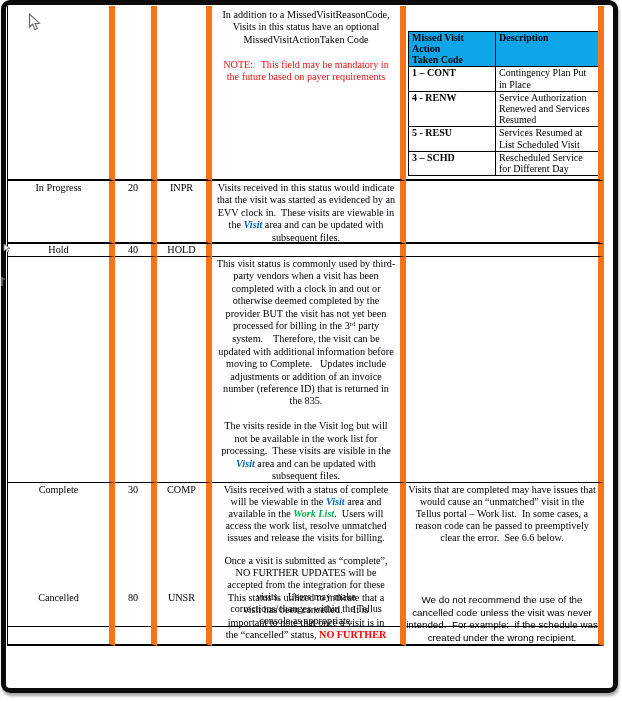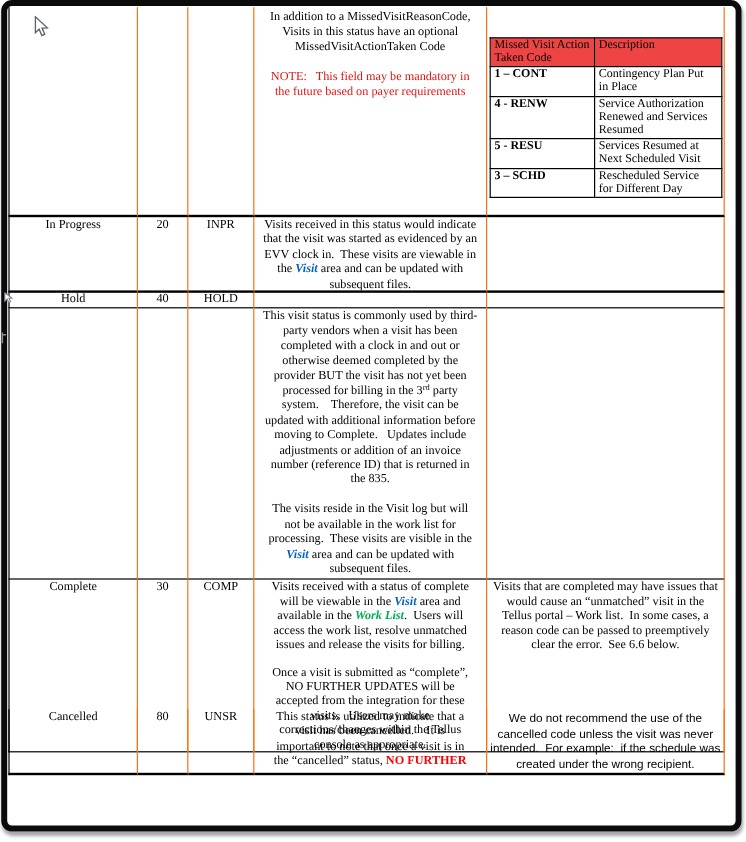--- a/index.html
+++ b/index.html
@@ -5,21 +5,21 @@
   html,body{margin:0;padding:0;background:#fff;}
   body{width:622px;height:702px;position:relative;overflow:hidden;
        font-family:"Liberation Serif",serif;color:#000;}
 
   
   .frame{position:absolute;left:1px;top:0;width:617px;height:693px;
          border:5px solid #0b0b0b;border-radius:9px;box-sizing:border-box;
          box-shadow:1px 3px 3px rgba(0,0,0,.35);pointer-events:none;z-index:50;}
 
   
-  .cell{position:absolute;box-sizing:border-box;border-right:1px solid #f97316;
+  .cell{position:absolute;box-sizing:border-box;border-right:6px solid #f97316;
         text-align:center;font-size:10.2px;line-height:12.4px;
         white-space:pre-wrap;overflow:hidden;padding-top:1px;}
   .bl{border-left:1px solid #000;}
   .bb1{border-bottom:1px solid #000;}
   .bb2{border-bottom:2px solid #000;}
 
   
   .c1{left:7px;width:108px;}
   .c2{left:115px;width:42px;}
   .c3{left:157px;width:55px;}
@@ -43,21 +43,21 @@
   .s-red{color:#E11414;}
   .s-redbold{color:#FF0000;font-weight:bold;}
   .s-sup{font-size:7px;position:relative;top:-3px;}
 
   
   .action-table{position:absolute;left:2px;top:0;width:194px;}
   .action-table table{border-collapse:collapse;width:100%;table-layout:fixed;}
   .action-table th,.action-table td{border:1px solid #000;vertical-align:top;
       text-align:left;padding:0 3px 1px 3px;white-space:pre-wrap;overflow:hidden;
       font-size:10px;line-height:11.2px;}
-  .action-table th{background:#ef4444;font-weight:normal;}
+  .action-table th{background:#0ea5e9;font-weight:bold;}
   .th-code{width:80px;font-size:7.6px;line-height:8.6px;padding-top:2px;}
   .th-desc{font-size:10px;line-height:15px;}
   .action-table td.code{font-weight:bold;}
   .action-table td.b{font-weight:bold;}
 
   .artifact{position:absolute;color:#8a8f99;z-index:60;}
 </style>
 </head>
 <body>
 
@@ -87,21 +87,21 @@
         </tr>
         <tr>
           <td class="code">4 - RENW</td>
           <td>Service Authorization
 Renewed and Services
 Resumed</td>
         </tr>
         <tr>
           <td class="code">5 - RESU</td>
           <td>Services Resumed at
-Next Scheduled Visit</td>
+List Scheduled Visit</td>
         </tr>
         <tr>
           <td class="code">3 – SCHD</td>
           <td>Rescheduled Service
 for Different Day</td>
         </tr>
         
       </tbody></table>
     </div>
   </div>

